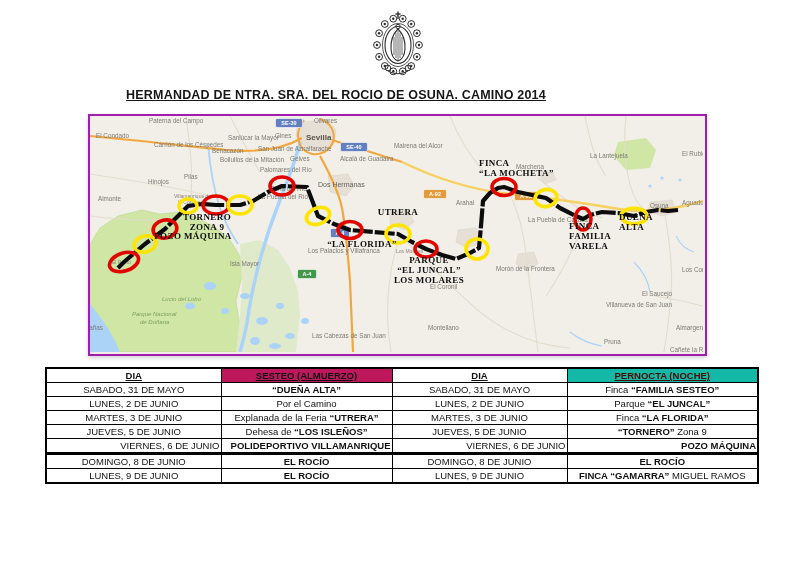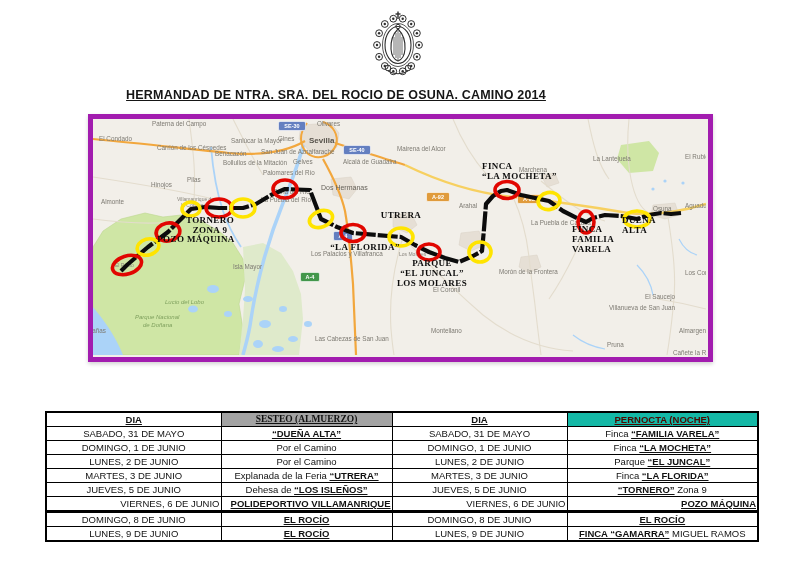--- a/index.html
+++ b/index.html
@@ -3,42 +3,42 @@
 <meta charset="utf-8">
 <style>
   html,body{margin:0;padding:0;background:#ffffff;}
   .page{position:relative;width:800px;height:567px;background:#fff;overflow:hidden;
         font-family:"Liberation Sans",sans-serif;color:#111;}
   .crest{position:absolute;left:369px;top:10px;}
   .title{position:absolute;left:0;top:88px;width:672px;text-align:center;
          font-size:12.5px;font-weight:bold;text-decoration:underline;
          letter-spacing:0.2px;color:#161616;}
   .map-wrap{position:absolute;left:88px;top:114px;width:615px;height:238px;
-            border:5px solid #a21caf;box-shadow:0 2px 4px rgba(0,0,0,.18);
+            border:2px solid #a21caf;box-shadow:0 2px 4px rgba(0,0,0,.18);
             background:#f2efe9;}
   .map-wrap svg{display:block;}
   
   .town{font-family:"Liberation Sans",sans-serif;font-size:6.3px;fill:#7d7a72;}
   .city{font-family:"Liberation Sans",sans-serif;font-size:8px;font-weight:bold;fill:#56524a;}
   .city2{font-family:"Liberation Sans",sans-serif;font-size:7px;fill:#66625a;}
   .park{font-family:"Liberation Sans",sans-serif;font-style:italic;font-size:6px;fill:#7fa05e;}
   .tiny{font-family:"Liberation Sans",sans-serif;font-size:5px;fill:#8a867e;}
   .rlabel{font-family:"Liberation Serif",serif;font-size:9px;font-weight:bold;
           fill:#0d0d0d;letter-spacing:.4px;}
   .badge-t{font-family:"Liberation Sans",sans-serif;font-size:5.5px;font-weight:bold;fill:#fff;}
   .route{fill:none;stroke:#0c0c0c;stroke-width:4.2;stroke-linejoin:round;stroke-dasharray:20 2;}
   .mk{fill:none;stroke-width:3.6;}
   
   .tblbox{position:absolute;left:45px;top:367px;}
-  table{border-collapse:collapse;table-layout:fixed;width:712px;border:2px solid #000;margin-top:44px;}
+  table{border-collapse:collapse;table-layout:fixed;width:712px;border:2px solid #000;}
   th,td{border:1px solid #000;font-size:9.5px;height:13px;line-height:13px;
         padding:0 1px;text-align:center;white-space:nowrap;overflow:hidden;}
   th{font-weight:bold;text-decoration:underline;}
   tr.thick th, tr.thick td{border-bottom:3px solid #000;text-align:right;}
-  .b{font-weight:bold;text-decoration:underline;}
+  .b{font-weight:bold;}
 </style>
 </head>
 <body>
 
 <div class="page">
 
   <svg class="crest" width="58" height="68" viewBox="0 0 58 68">
     <g stroke="#2e2e2e" fill="none" stroke-width="1">
       <line x1="29" y1="1.5" x2="29" y2="9" stroke-width="1.4"></line>
       <line x1="26.5" y1="4" x2="31.5" y2="4" stroke-width="1.4"></line>
@@ -257,37 +257,31 @@
     <table>
       <colgroup>
           <col style="width:175px">
           <col style="width:171px">
           <col style="width:175px">
           <col style="width:191px">
         </colgroup>
       <thead>
           <tr id="hdr-row">
             <th>DIA</th>
-            <th style="background: #a3a3a3; font-family: Liberation Serif, serif;">SESTEO (ALMUERZO)</th>
+            <th style="background: #be185d;">SESTEO (ALMUERZO)</th>
             <th>DIA</th>
             <th style="background: #14b8a6; color: rgb(77, 8, 0);">PERNOCTA (NOCHE)</th>
           </tr>
         </thead>
       <tbody id="tbl-body">
           <tr>
             <td>SABADO, 31 DE MAYO</td>
             <td><span class="b">“DUEÑA ALTA”</span></td>
             <td>SABADO, 31 DE MAYO</td>
-            <td><span>Finca </span><span class="b">“FAMILIA VARELA”</span></td>
-          </tr>
-          <tr>
-            <td>DOMINGO, 1 DE JUNIO</td>
-            <td><span>Por el Camino</span></td>
-            <td>DOMINGO, 1 DE JUNIO</td>
-            <td><span>Finca </span><span class="b">“LA MOCHETA”</span></td>
+            <td><span>Finca </span><span class="b">“FAMILIA SESTEO”</span></td>
           </tr>
           <tr>
             <td>LUNES, 2 DE JUNIO</td>
             <td><span>Por el Camino</span></td>
             <td>LUNES, 2 DE JUNIO</td>
             <td><span>Parque </span><span class="b">“EL JUNCAL”</span></td>
           </tr>
           <tr>
             <td>MARTES, 3 DE JUNIO</td>
             <td><span>Explanada de la Feria </span><span class="b">“UTRERA”</span></td>

